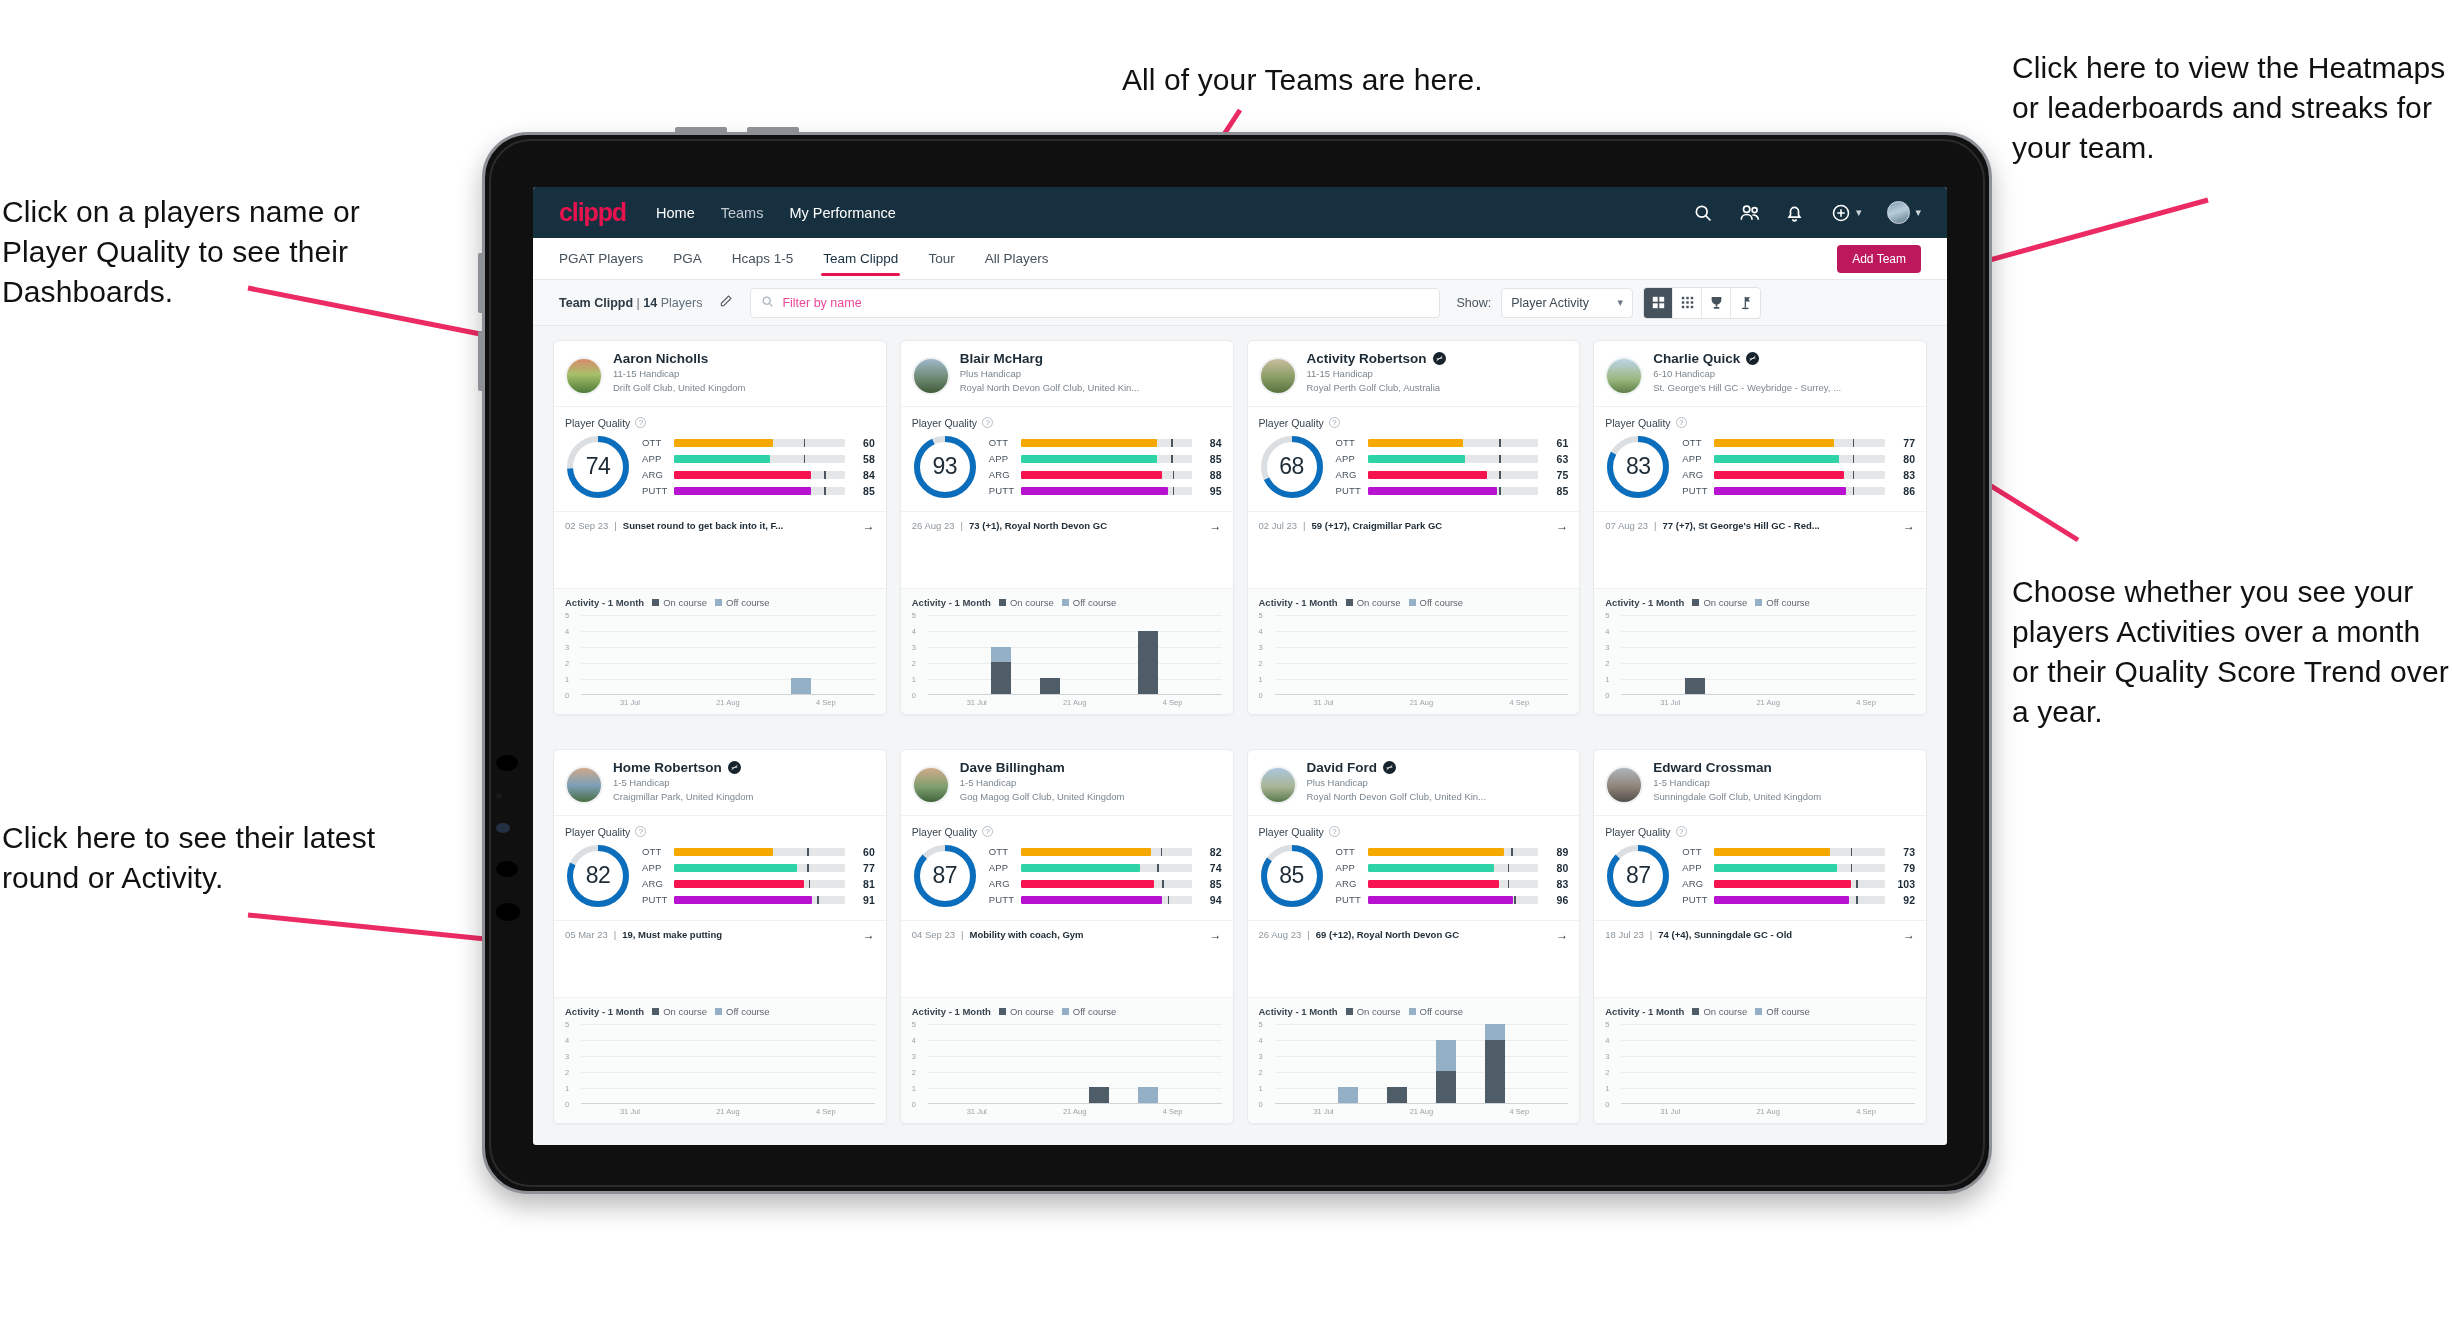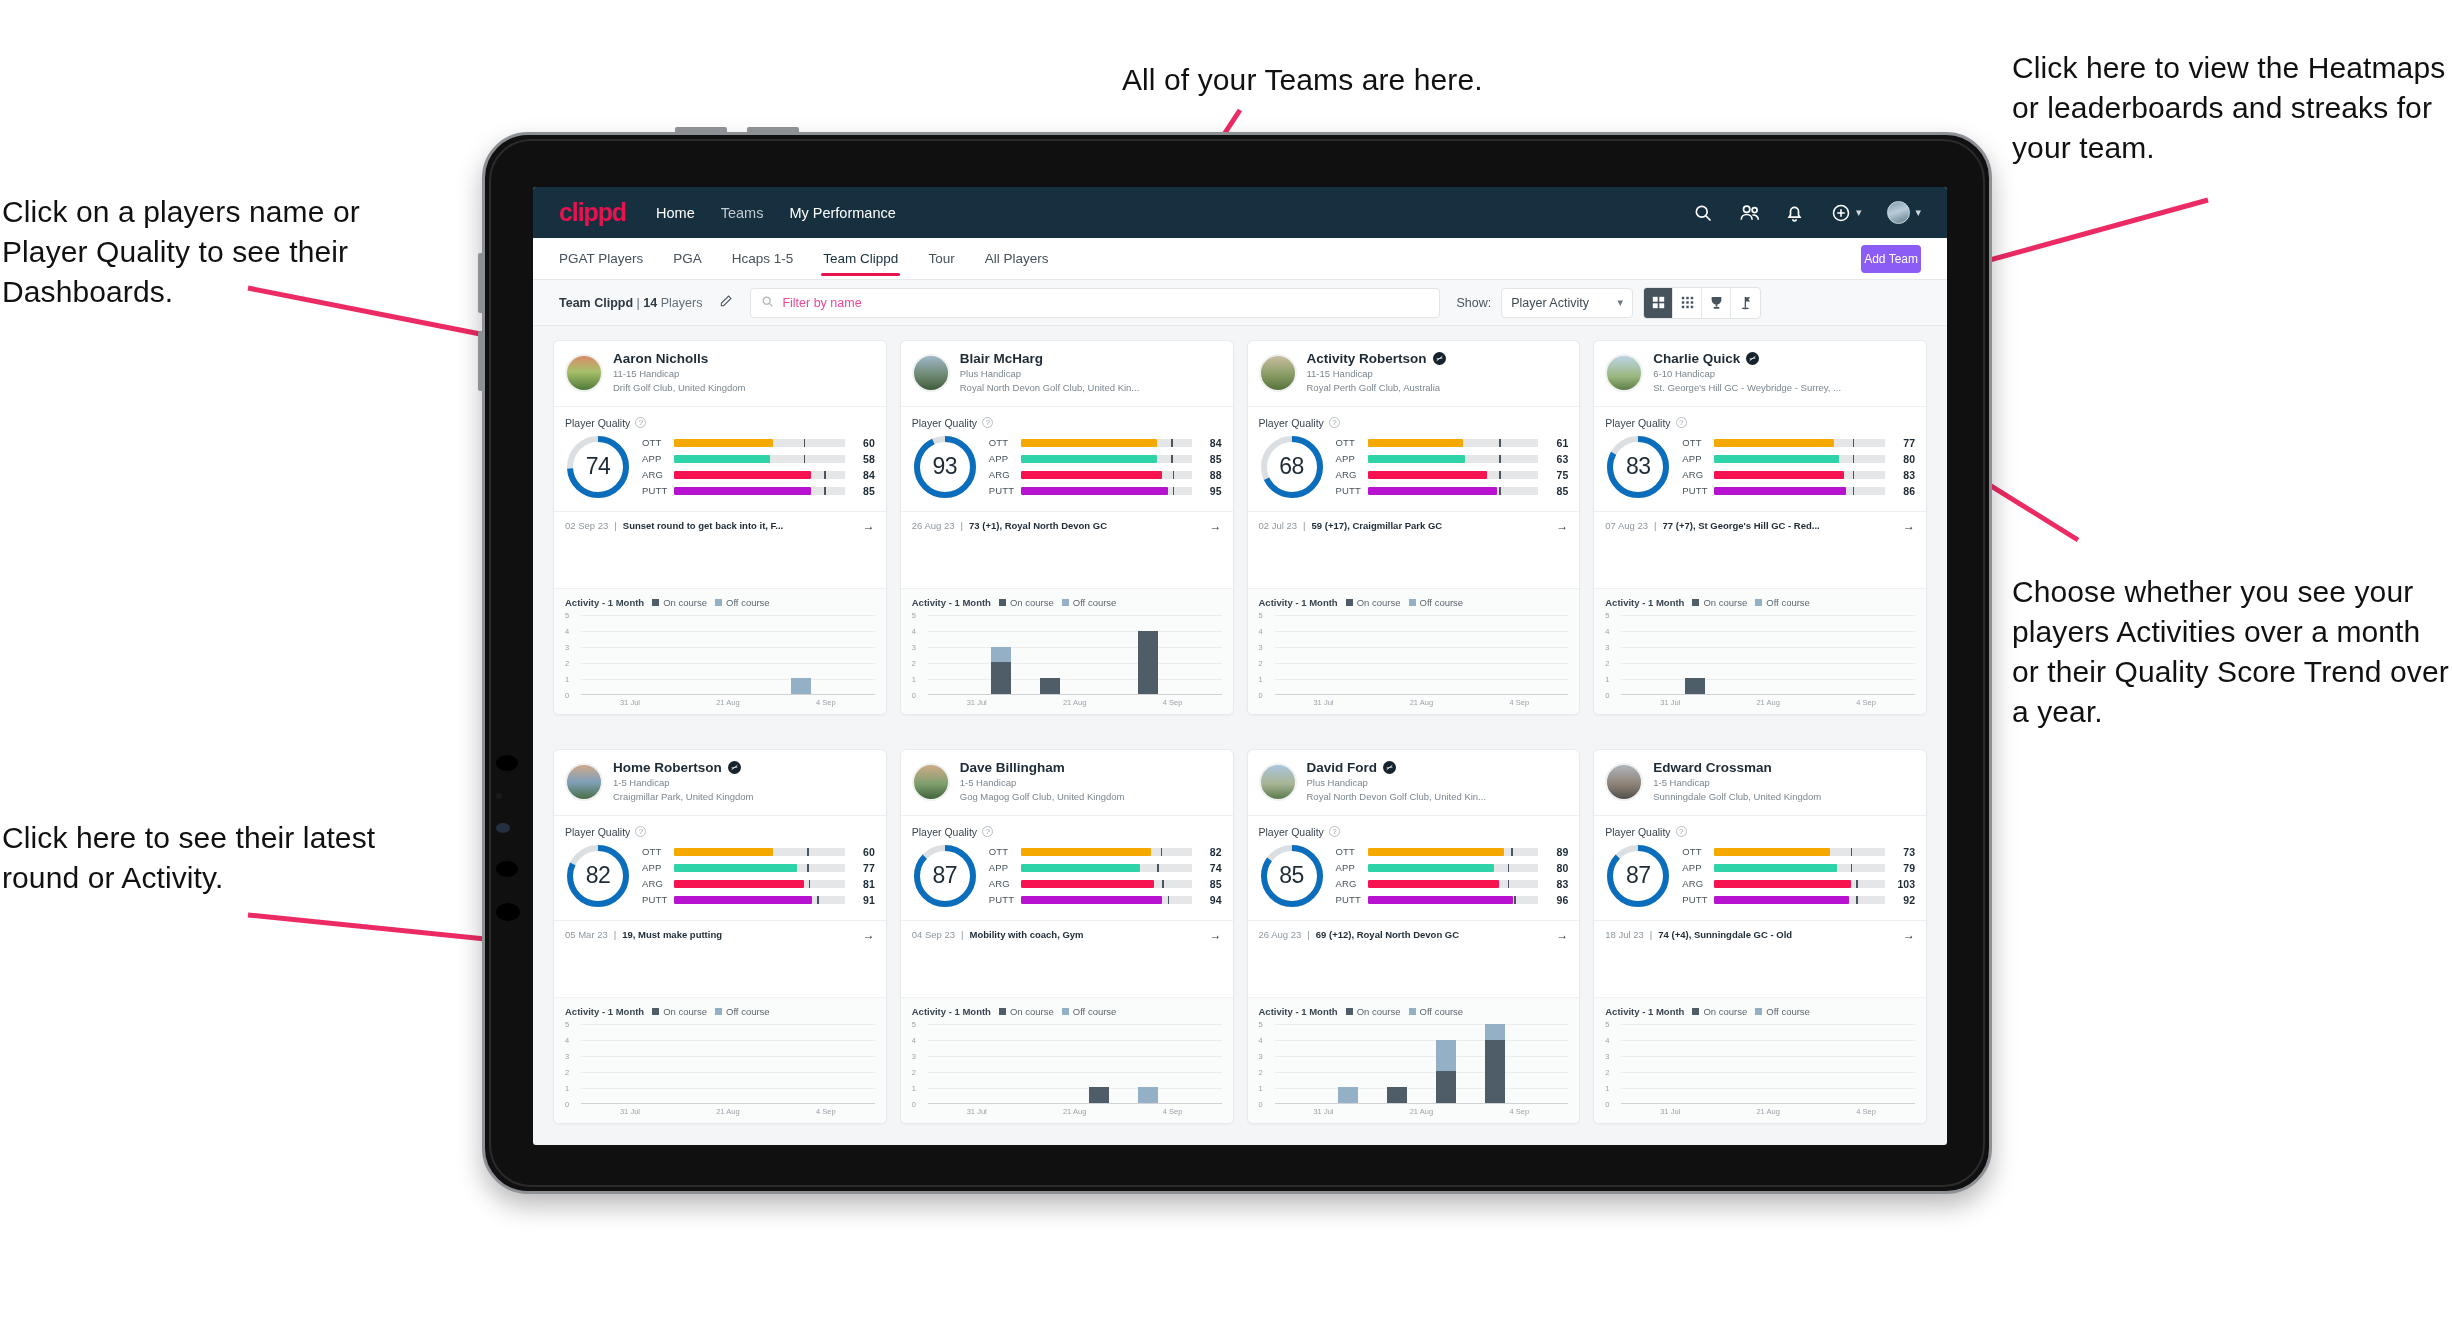--- a/index.html
+++ b/index.html
@@ -83,22 +83,22 @@
     padding:0 26px; border-bottom:1px solid #e6e8eb; position:relative;
   }
   .tab { font-size:13.5px; color:#45515c; margin-right:30px; position:relative; height:42px;
          display:flex; align-items:center; }
   .tab.active { color:#17303f; }
   .tab.active::after{
     content:""; position:absolute; left:-2px; right:-2px; bottom:4px;
     height:3px; background:#e8134e; border-radius:2px;
   }
   .add-team {
-    margin-left:auto; background:#8b5cf6; color:#fff; font-size:12px;
-    padding:7px 3px; border-radius:4px; border:none;
+    margin-left:auto; background:#be185d; color:#fff; font-size:12px;
+    padding:7px 15px; border-radius:4px; border:none;
   }
 
   
   .filterrow {
     background:#f7f8f9; height:46px; display:flex; align-items:center;
     padding:0 26px; border-bottom:1px solid #e6e8eb; gap:10px;
   }
   .teamlabel { font-size:12.5px; color:#2c3a45; font-weight:700; white-space:nowrap; }
   .teamlabel .muted { font-weight:400; color:#62707b; }
   .edit-btn {
@@ -125,21 +125,21 @@
   
   .grid {
     padding:14px 20px 0 20px; display:grid; grid-template-columns:repeat(4,1fr);
     gap:13px; height:calc(100% - 139px); overflow:hidden;
   }
   .card {
     background:#fff; border:1px solid #e8eaec; border-radius:6px; overflow:hidden;
     display:flex; flex-direction:column; height:fit-content;
     box-shadow:0 1px 2px rgba(16,24,40,.04);
   }
-  .card-head { display:flex; gap:10px; padding:10px 11px 11px 11px; align-items:center; }
+  .card-head { display:flex; gap:10px; padding:10px 11px 11px 11px; align-items:flex-end; }
   .pavatar { width:38px; height:38px; border-radius:50%; flex:0 0 38px; border:2px solid #f0f1f2; }
   .pname-line { display:flex; align-items:center; gap:6px; }
   .pname { font-size:13.5px; font-weight:700; color:#1d2b36; white-space:nowrap; }
   .vbadge { width:13px; height:13px; border-radius:50%; background:#16222c; display:flex;
             align-items:center; justify-content:center; flex:0 0 13px; }
   .pmeta { font-size:9.5px; color:#7b868f; line-height:1.42; margin-top:1px;
            white-space:nowrap; overflow:hidden; text-overflow:ellipsis; max-width:232px; }
 
   .pq-sec { padding:3px 11px 11px 11px; border-top:1px solid #eef0f1; }
   .pq-title { display:flex; align-items:center; gap:5px; font-size:10.5px; color:#39454f;

